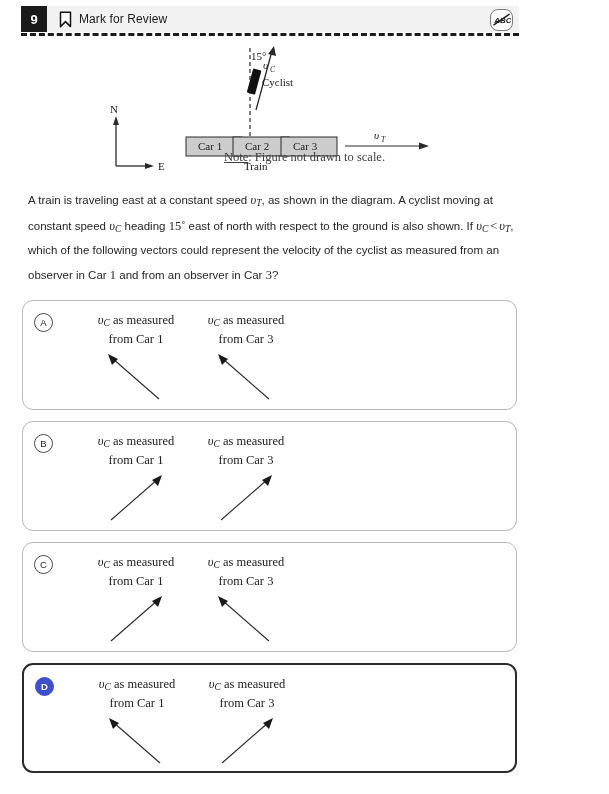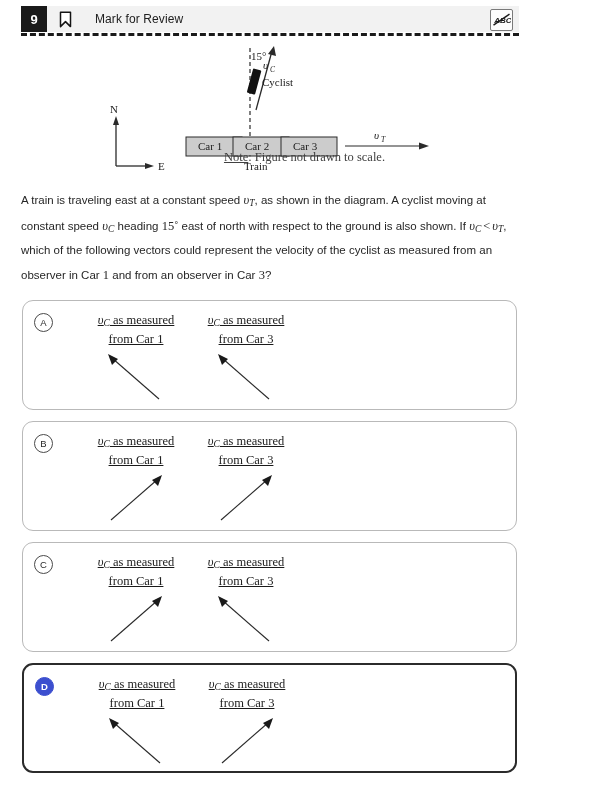--- a/index.html
+++ b/index.html
@@ -36,36 +36,36 @@
     font-weight: bold;
     display: flex;
     align-items: center;
     justify-content: center;
     font-family: "Liberation Sans", sans-serif;
   }
   .bookmark-wrap {
     display: flex;
     align-items: center;
     margin-left: 12px;
-    gap: 23px;
+    gap: 7px;
   }
   .bookmark-icon { display:block; }
   .mark-label {
     font-size: 12px;
     color: #202020;
     letter-spacing: 0.1px;
   }
   .abc-btn {
     position: absolute;
     right: 6px;
     top: 3px;
     width: 21px;
     height: 20px;
     border: 1px solid #7a7a7a;
-    border-radius: 2px;
+    border-radius: 8px;
     background: #fdfdfd;
     display: flex;
     align-items: center;
     justify-content: center;
     overflow: hidden;
   }
   .dashed-rule {
     position: absolute;
     left: 21px;
     top: 33px;
@@ -90,21 +90,21 @@
     text-align: center;
     font-family: "Liberation Serif", serif;
     font-size: 12.5px;
     color: #404040;
   }
   .figure-note .u { text-decoration: underline; }
 
   
   .stem {
     position: absolute;
-    left: 21px;
+    left: 28px;
     top: 188px;
     width: 500px;
     font-size: 11.5px;
     line-height: 2.05;
     color: #262626;
   }
   .stem .mi {
     font-family: "Liberation Serif", serif;
     font-style: italic;
     font-size: 12.5px;
@@ -170,21 +170,20 @@
   }
   .opt-col {
     position: absolute;
     top: 10px;
     width: 130px;
     text-align: center;
     font-family: "Liberation Serif", serif;
     font-size: 12.5px;
     color: #1a1a1a;
     line-height: 1.5;
-    text-decoration: underline;
   }
   .opt-col.c1 { left: 48px; }
   .opt-col.c2 { left: 158px; }
   .opt-col .sub {
     font-style: italic;
     font-size: 9.5px;
     vertical-align: -0.2em;
   }
   .opt-col .it { font-style: italic; }
   .vecbox {

